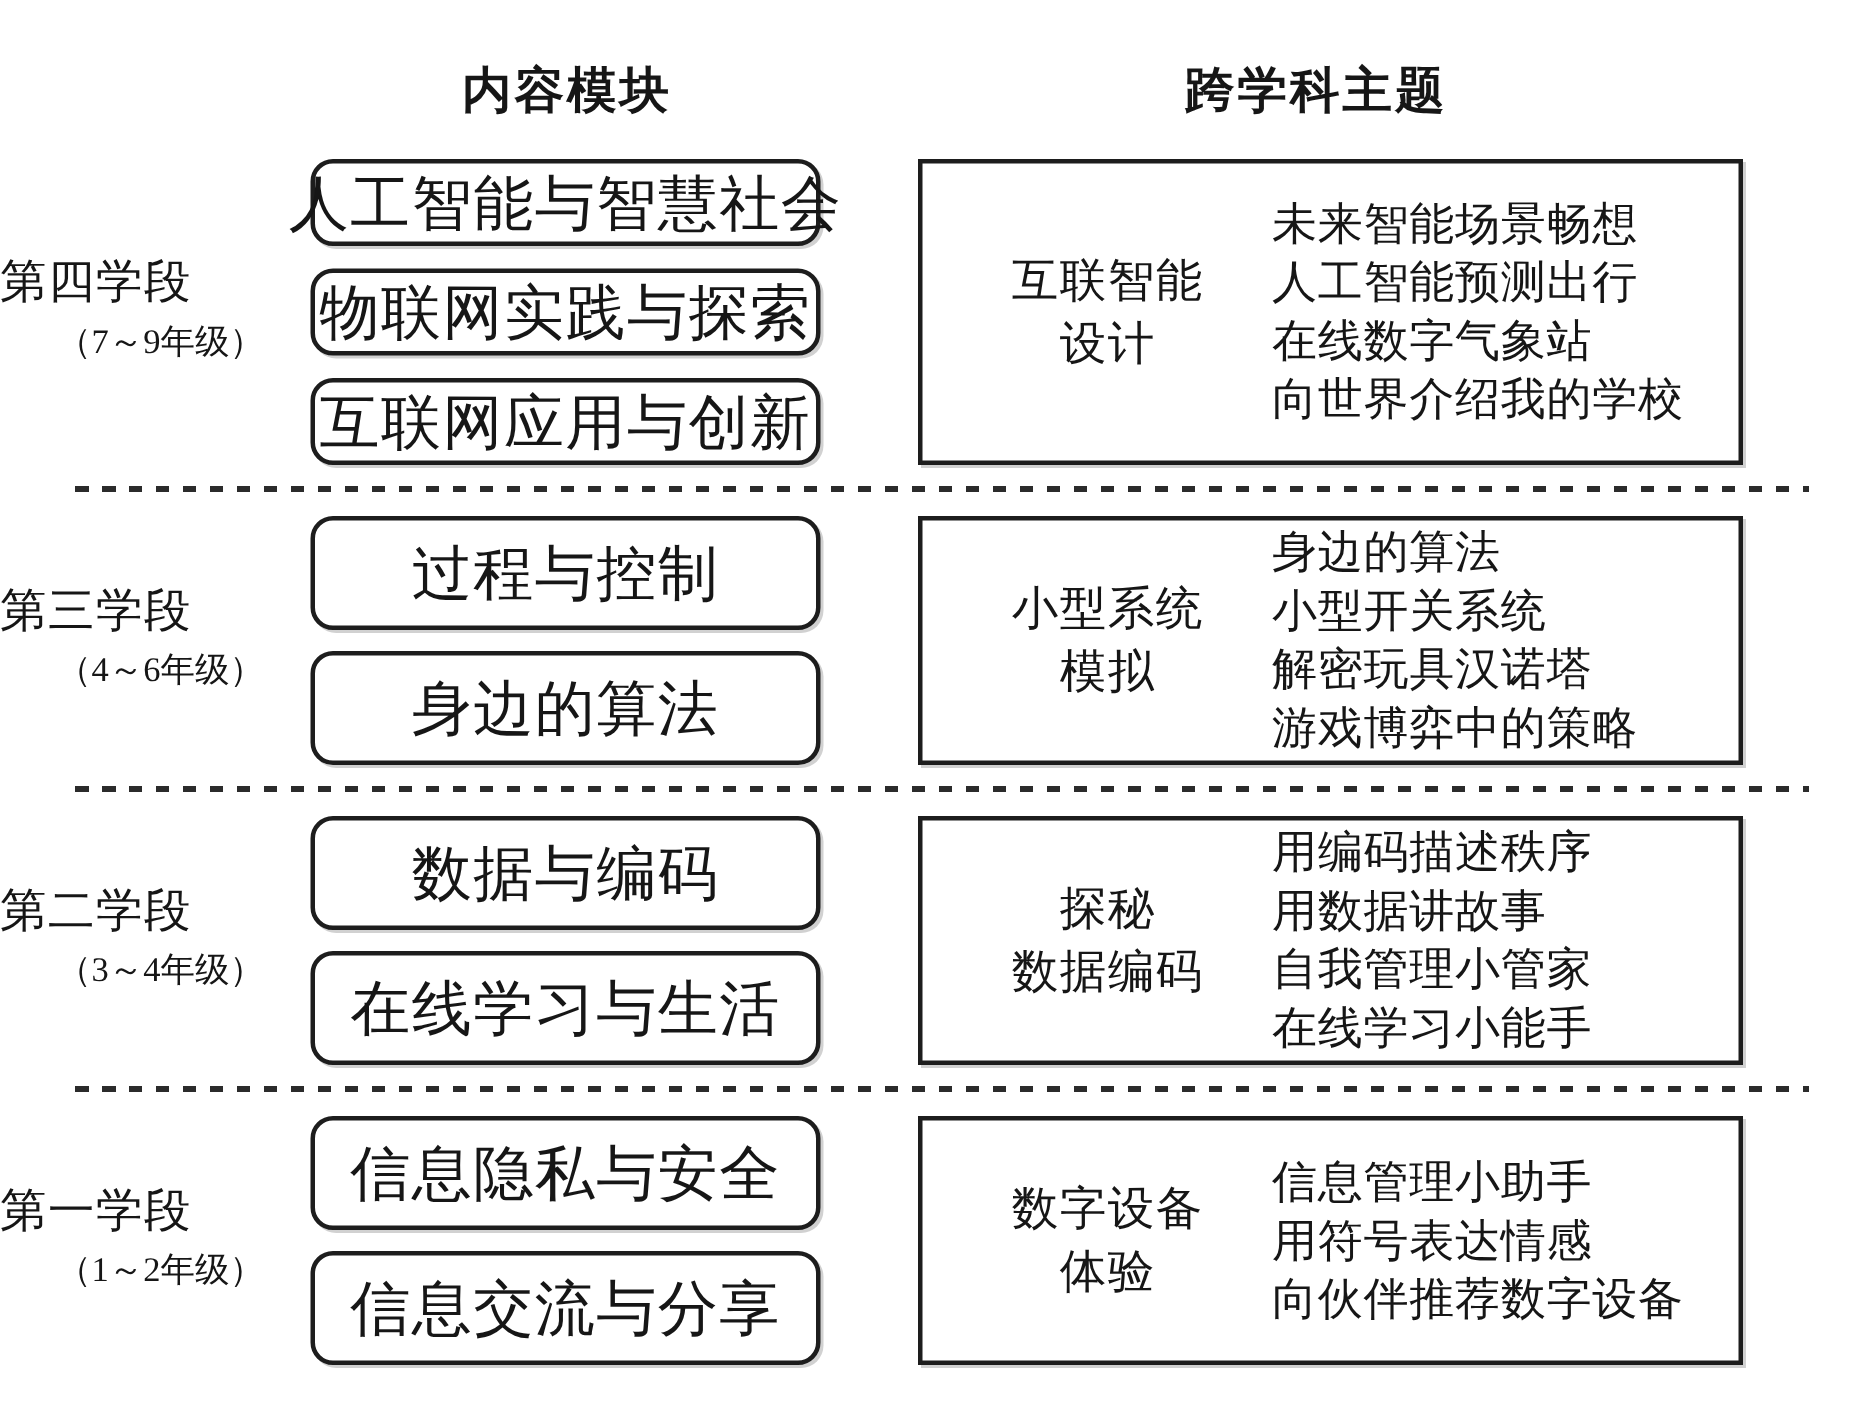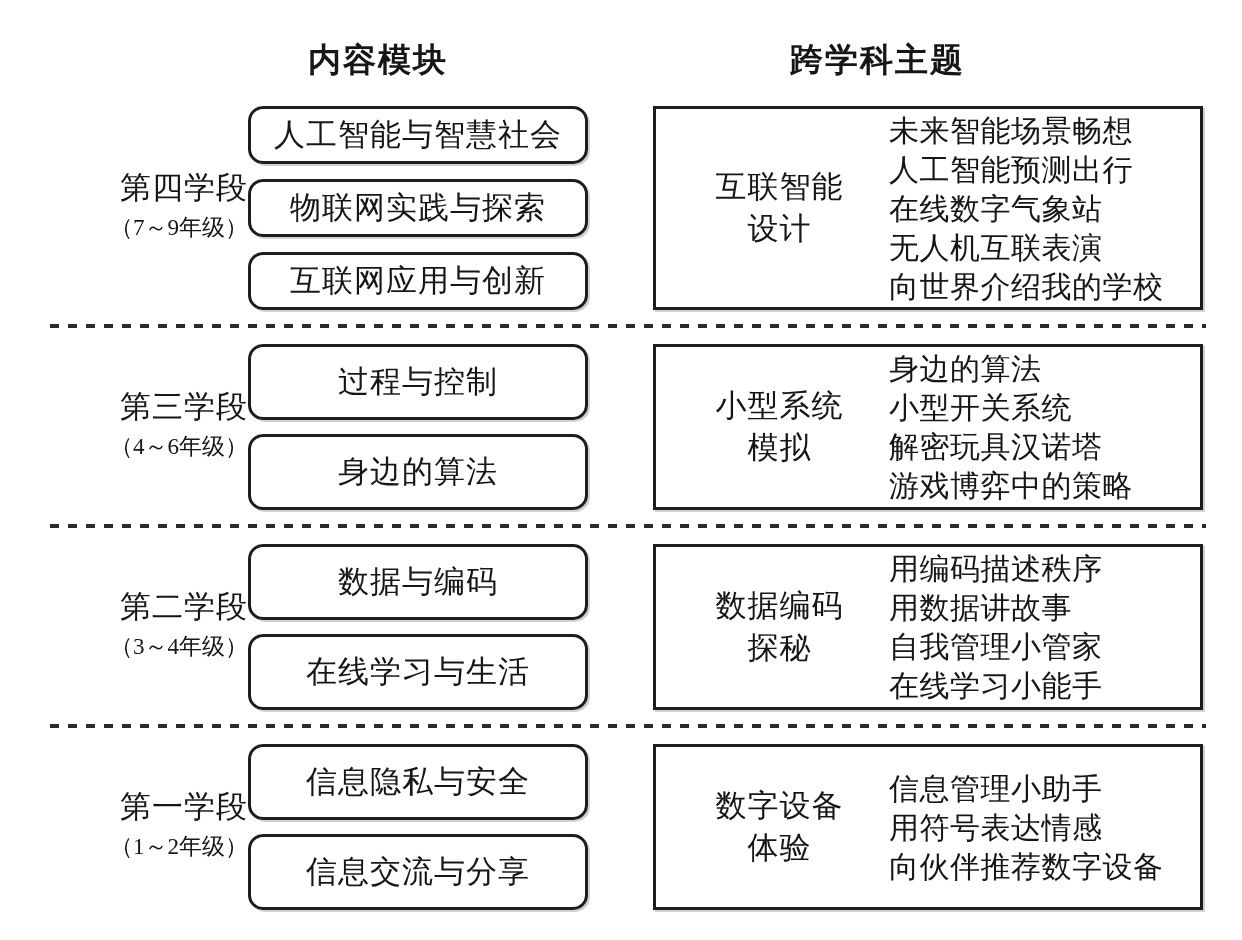--- a/index.html
+++ b/index.html
@@ -16,34 +16,34 @@
   .headers { display:flex; height:52px; }
   .col-header { font-size:33px; font-weight:600; letter-spacing:2px; white-space:nowrap; }
   .h1 { margin-left:308px; }
   .h2 { margin-left:342px; }
 
   .stage-row { display:flex; align-items:stretch; margin-top:0; }
   .row-tall { height:204px; margin-top:16px; }
   .row-short { height:166px; }
 
   .stage-label {
-    width:248px; align-self:center; text-align:right;
+    width:207px; align-self:center; text-align:left;
     line-height:40px; white-space:nowrap;
   }
   .stage-name { font-size:31px; letter-spacing:1px; }
   .stage-grades { font-size:23px; letter-spacing:0px;margin-left:38px; }
 
   .modules {
     width:340px; display:flex; flex-direction:column;
     justify-content:space-between;
   }
   .module-box {
     border:3px solid #1d1d1d; border-radius:15px;
     display:flex; align-items:center; justify-content:center;
-    font-size:31px; letter-spacing:1px; white-space:nowrap;
+    font-size:40px; letter-spacing:1px; white-space:nowrap;
     background:#ffffff;
     box-shadow:2px 2px 0 rgba(0,0,0,0.18);
   }
   .m3 .module-box { height:58px; }
   .m2 .module-box { height:76px; }
 
   .theme-box {
     margin-left:65px; width:550px;
     border:3px solid #1d1d1d; background:#ffffff;
     display:flex; align-items:center;
@@ -83,21 +83,20 @@
     </div>
     <div class="theme-box">
       <div class="theme-title">
         <div>互联智能</div>
         <div>设计</div>
       </div>
       <div class="theme-items">
         <div class="theme-item">未来智能场景畅想</div>
         <div class="theme-item">人工智能预测出行</div>
         <div class="theme-item">在线数字气象站</div>
-        <div class="theme-item">无人机互联表演</div>
         <div class="theme-item">向世界介绍我的学校</div>
       </div>
     </div>
   </section>
 
   <div class="divider"></div>
 
   <section class="stage-row row-short">
     <div class="stage-label">
       <div class="stage-name">第三学段</div>
@@ -127,22 +126,22 @@
     <div class="stage-label">
       <div class="stage-name">第二学段</div>
       <div class="stage-grades">（3～4年级）</div>
     </div>
     <div class="modules m2">
       <div class="module-box">数据与编码</div>
       <div class="module-box">在线学习与生活</div>
     </div>
     <div class="theme-box">
       <div class="theme-title">
+        <div>探秘</div>
         <div>数据编码</div>
-        <div>探秘</div>
       </div>
       <div class="theme-items">
         <div class="theme-item">用编码描述秩序</div>
         <div class="theme-item">用数据讲故事</div>
         <div class="theme-item">自我管理小管家</div>
         <div class="theme-item">在线学习小能手</div>
       </div>
     </div>
   </section>
 

